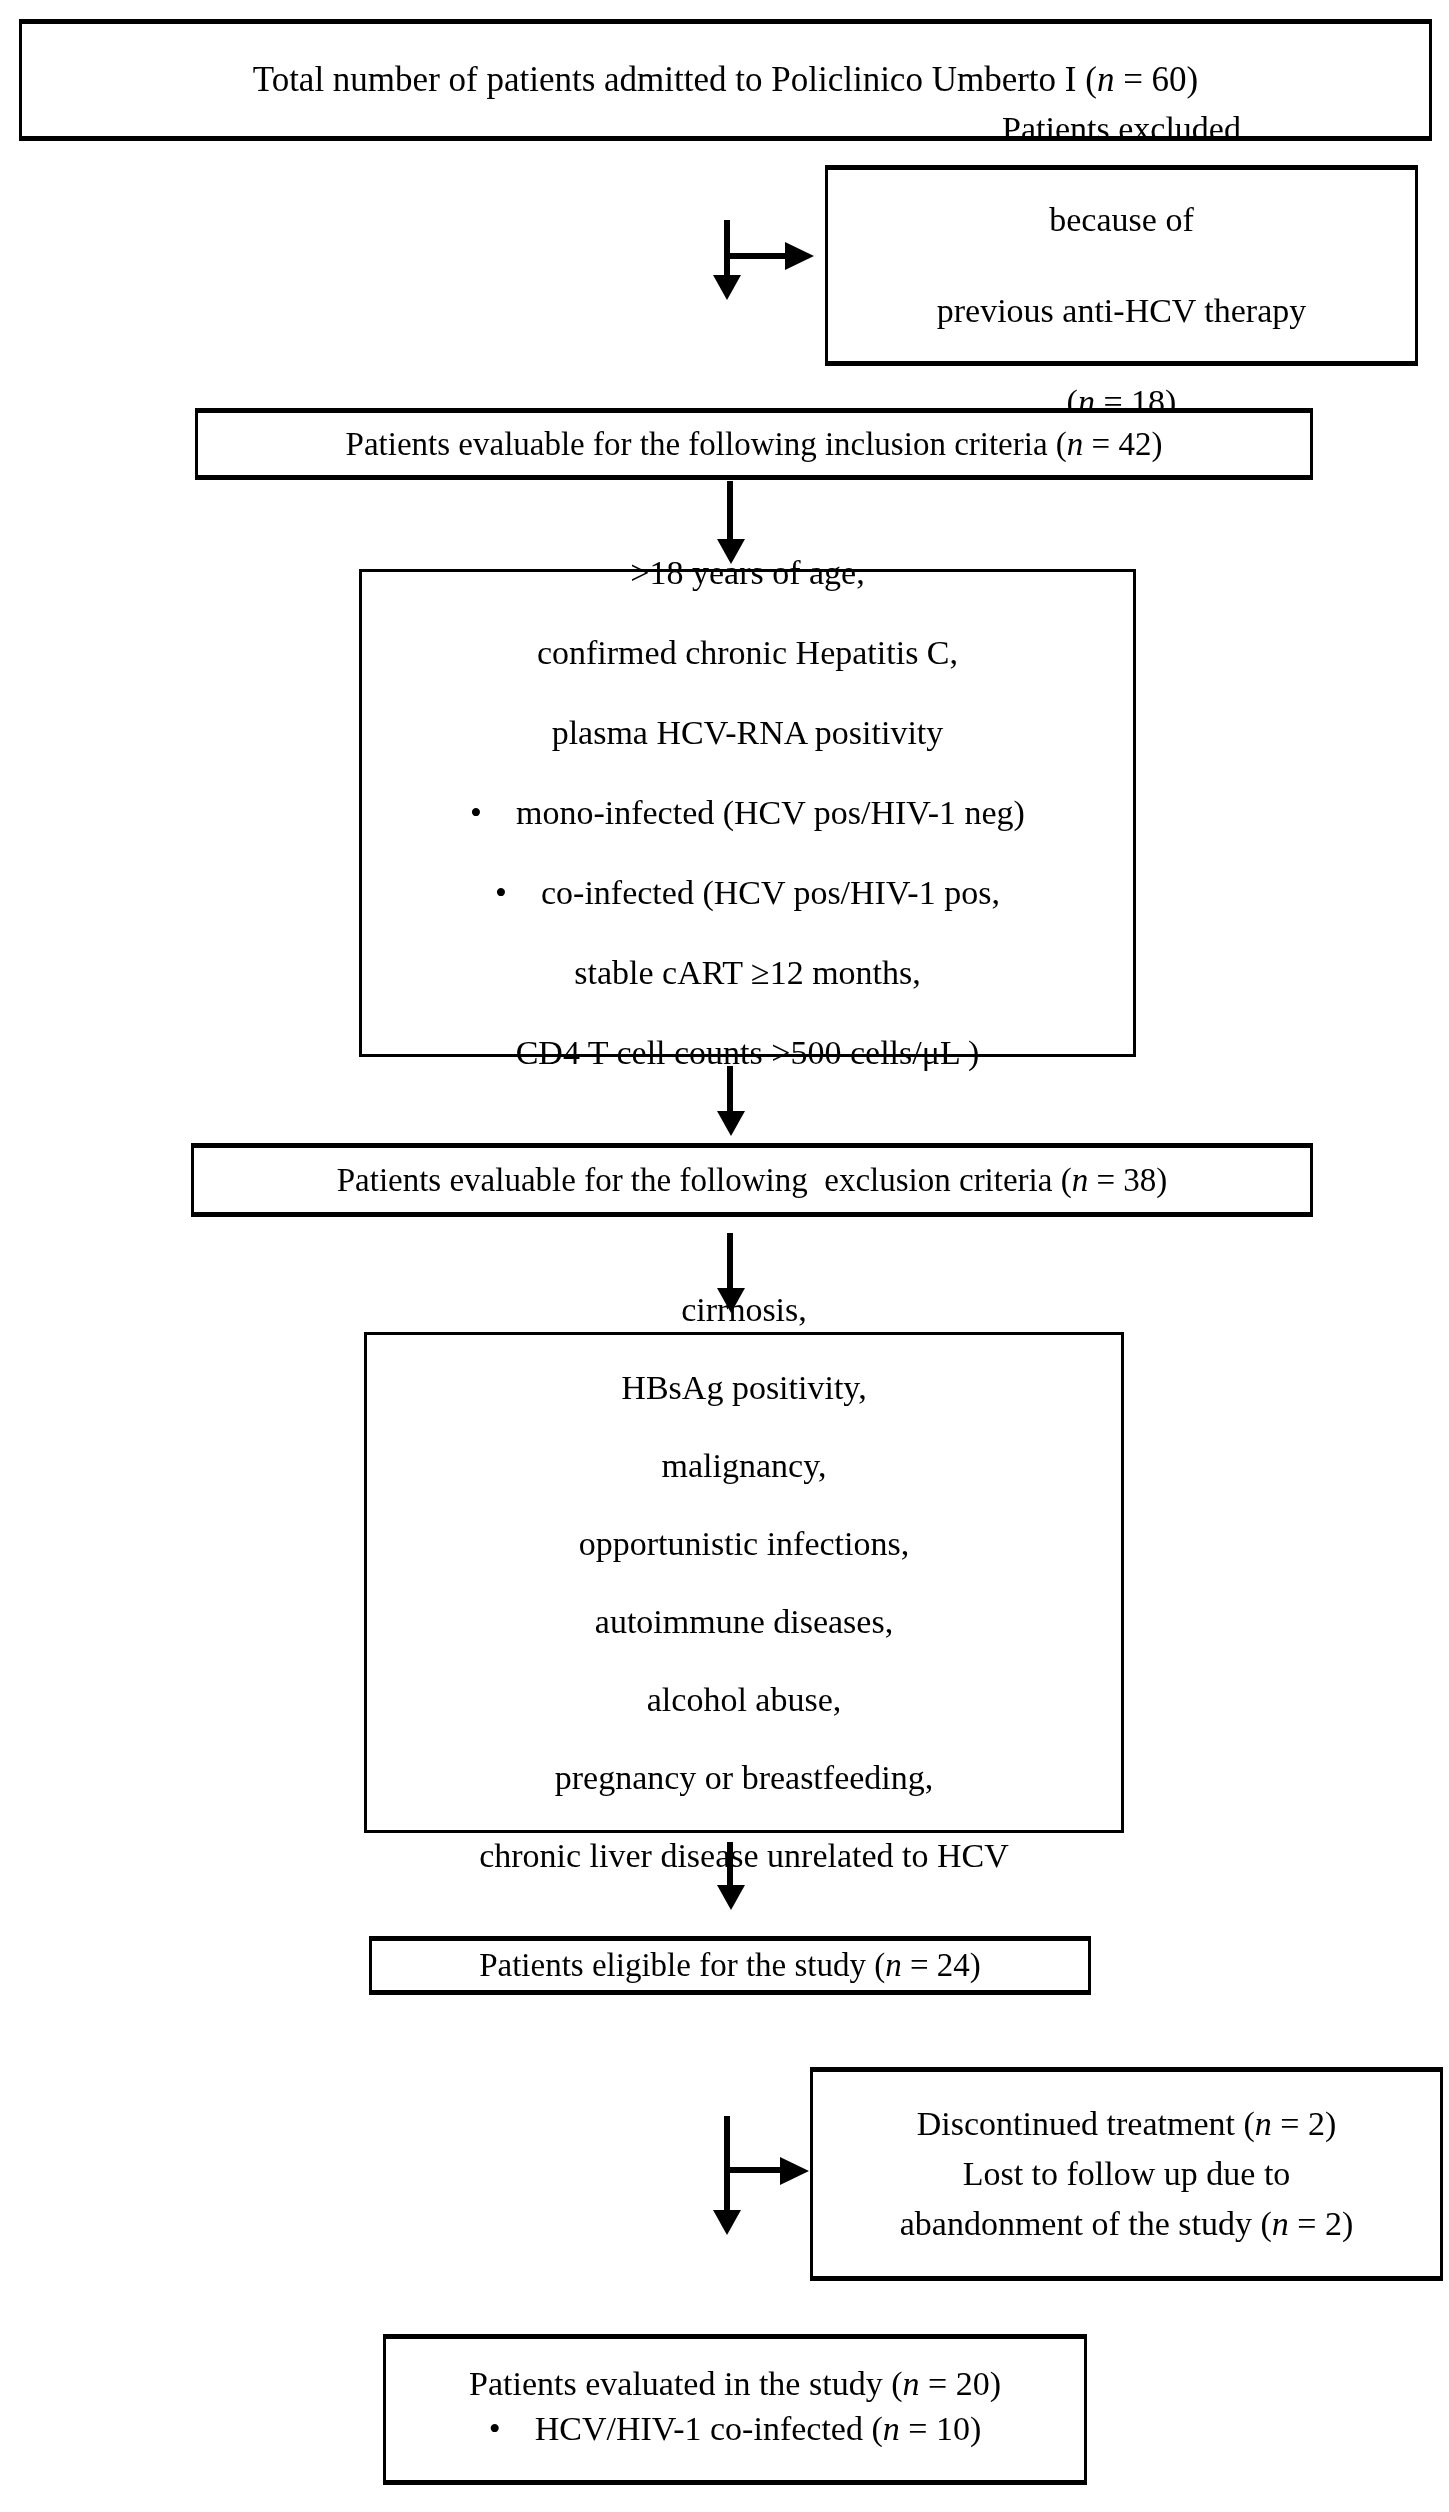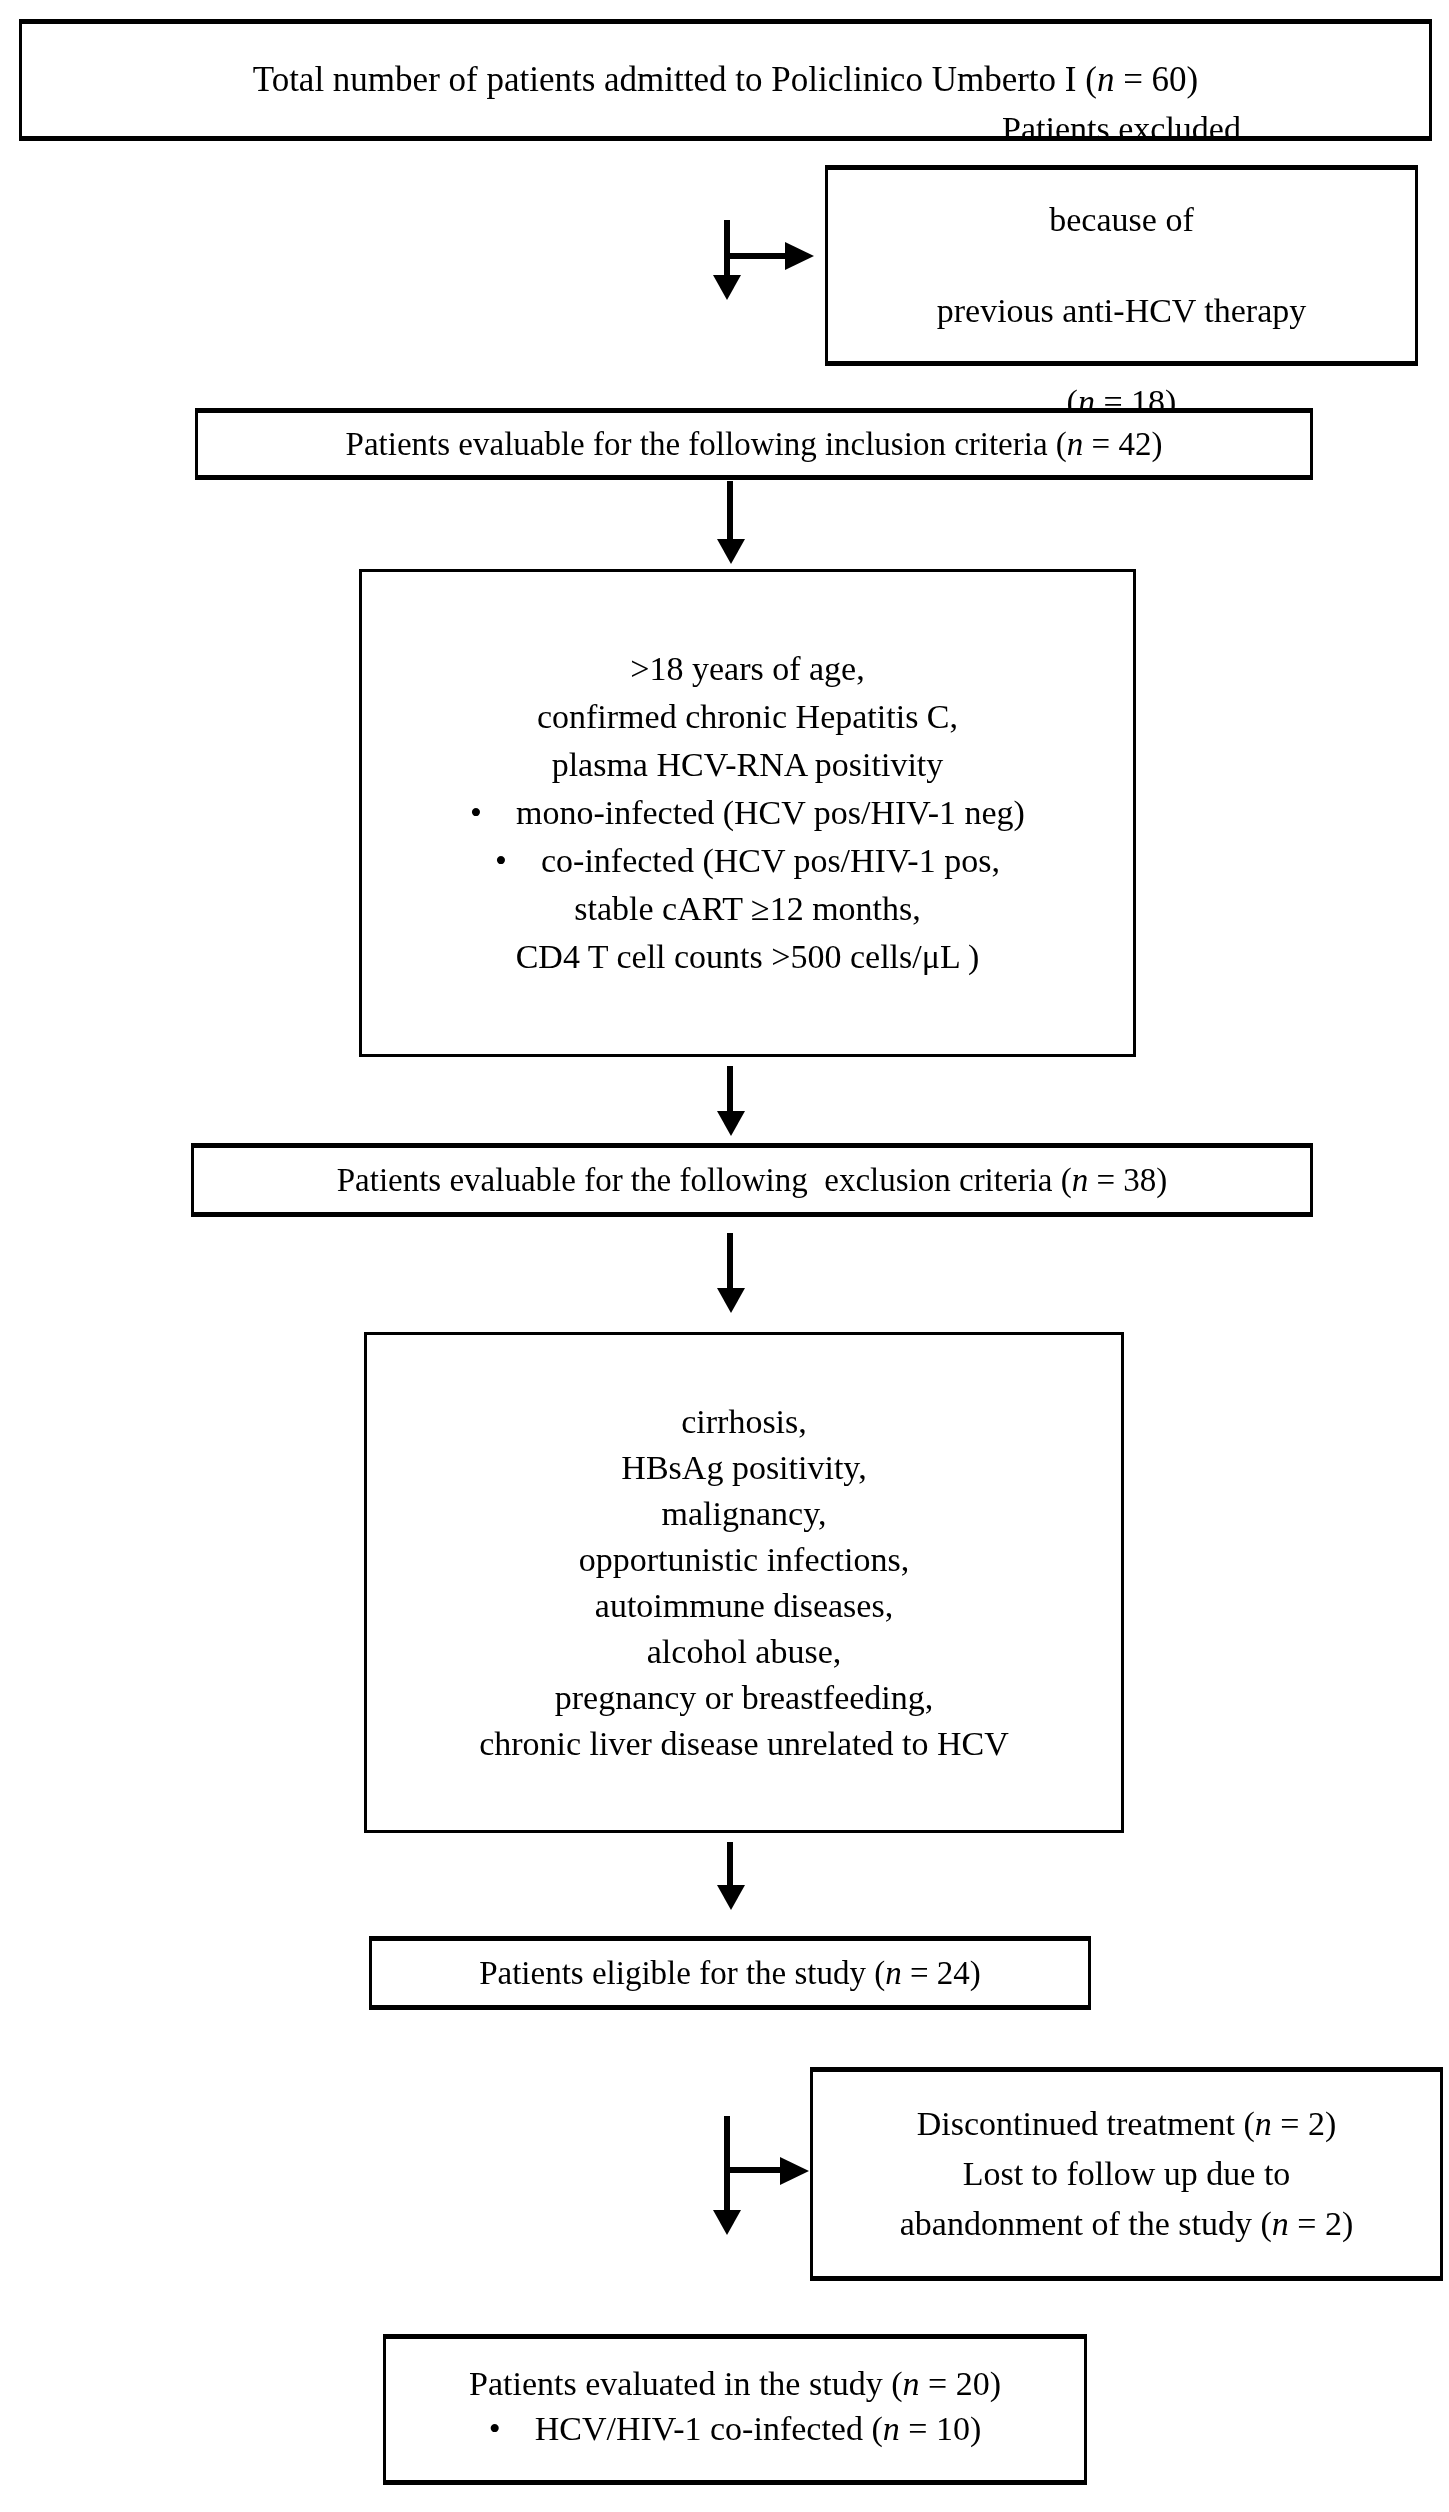--- a/index.html
+++ b/index.html
@@ -16,32 +16,32 @@
   .bx{
     position:absolute;
     box-sizing:border-box;
     border:solid #000;
     display:flex;flex-direction:column;
     justify-content:center;align-items:center;
     text-align:center;
     background:#fff;
   }
   .b-emph{border-width:5px 3.1px;}
-  .b-plain{border-width:3.1px;}
+  .b-plain{border-width:3.1px;gap:32px;}
   .line{white-space:pre;}
   .line i{font-style:italic;}
 
   
   #box-total        {left:19px;  top:19px;   width:1413px;height:122px;font-size:35px;}
   #box-excluded     {left:825px;top:165px;  width:593px; height:201px;font-size:34px;line-height:46px;gap:45px;}
   #bar-inclusion    {left:195px; top:408px;  width:1118px;height:72px;font-size:33px;}
   #box-inclusion    {left:359px; top:569px;  width:777px;height:488px;font-size:34px;line-height:48px;}
   #bar-exclusion    {left:191px; top:1143px; width:1122px;height:74px;font-size:33px;}
   #box-exclusion    {left:364px; top:1332px; width:760px;height:501px;font-size:34px;line-height:46px;}
-  #bar-eligible     {left:369px; top:1936px; width:722px;height:74px;font-size:33px;}
+  #bar-eligible     {left:369px; top:1936px; width:722px;height:59px;font-size:33px;}
   #box-discontinued {left:810px;top:2067px; width:633px;height:214px;font-size:34px;line-height:50px;}
   #box-final        {left:383px; top:2334px; width:704px;height:151px;font-size:34px;line-height:45px;padding-bottom:7.5px;}
 
   
   .vline{position:absolute;width:6.3px;background:#000;}
   .hline{position:absolute;height:6.3px;background:#000;}
   .ah-down{position:absolute;width:0;height:0;
     border-left:14px solid transparent;border-right:14px solid transparent;
     border-top:25px solid #000;}
   .ah-right{position:absolute;width:0;height:0;

